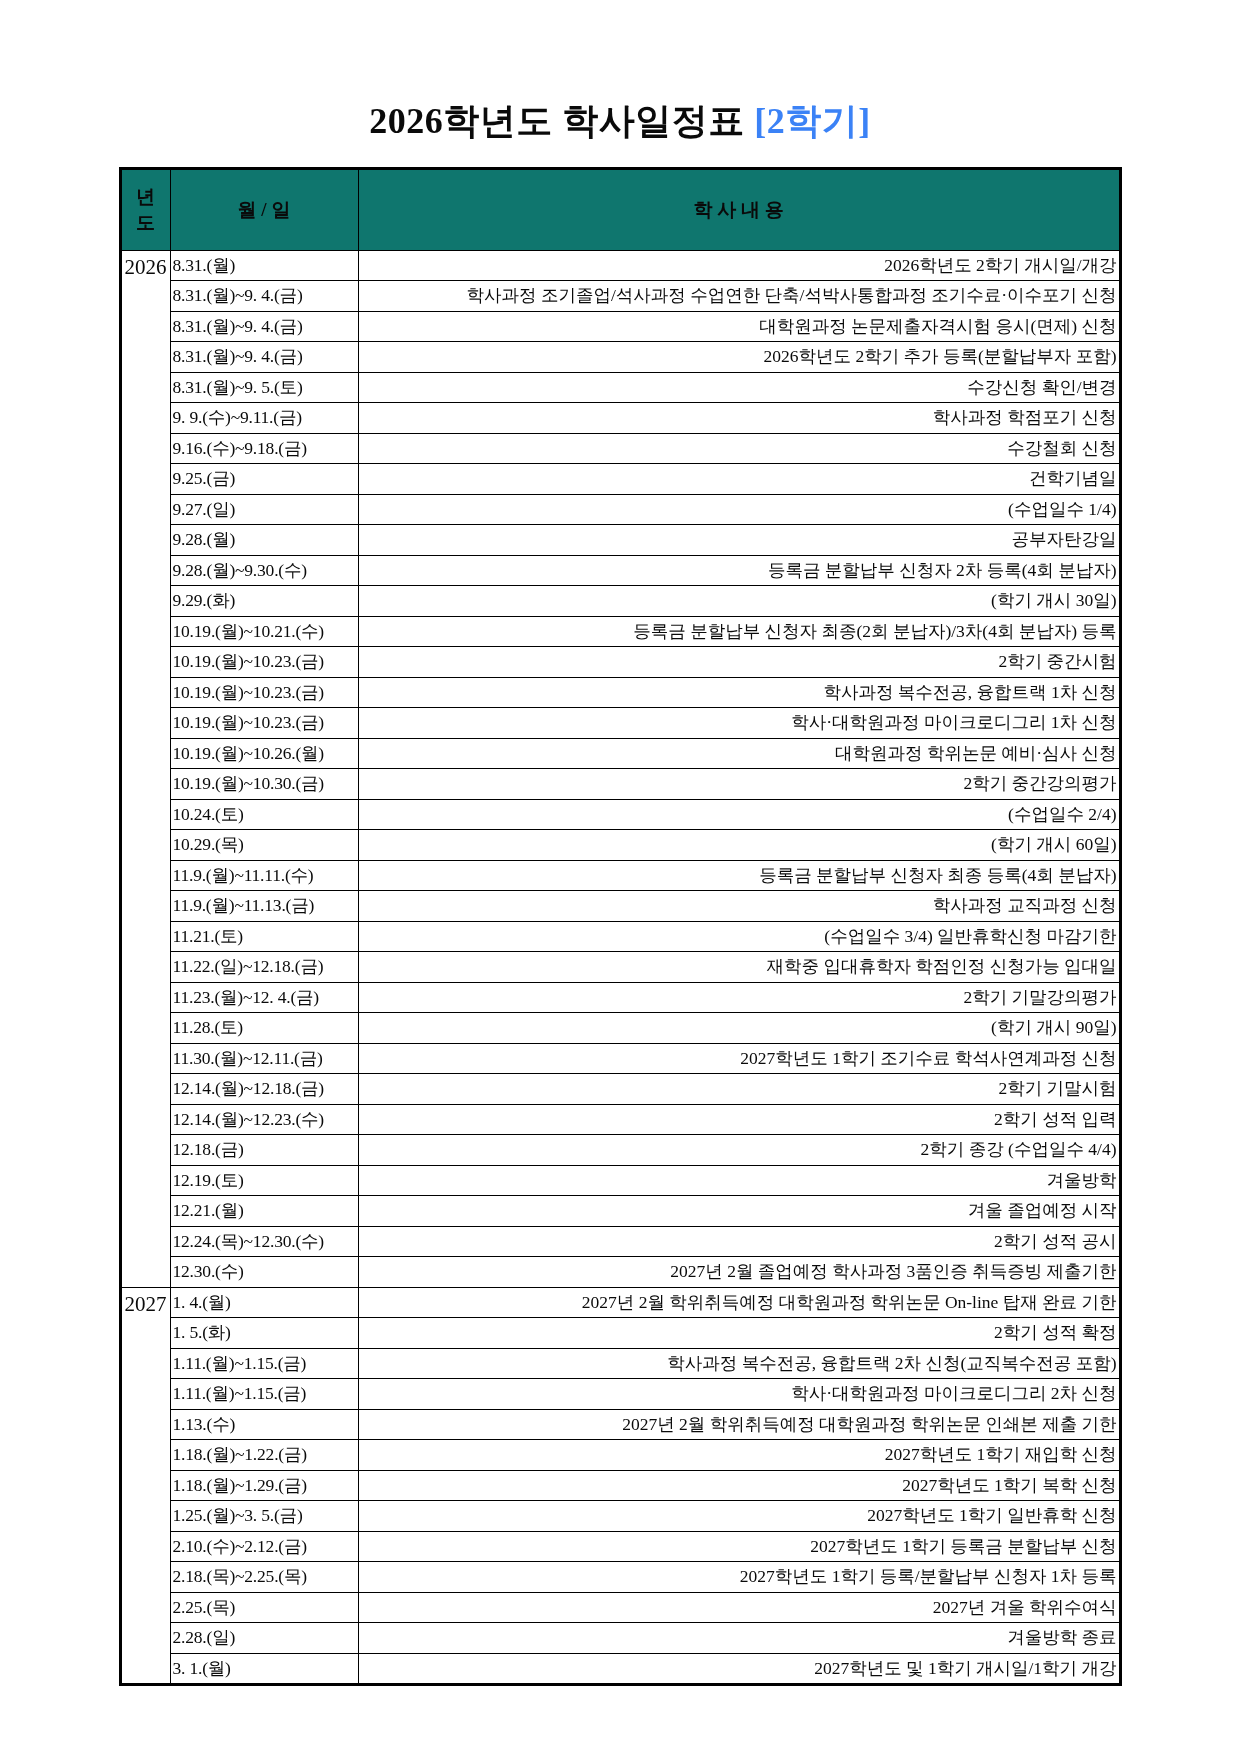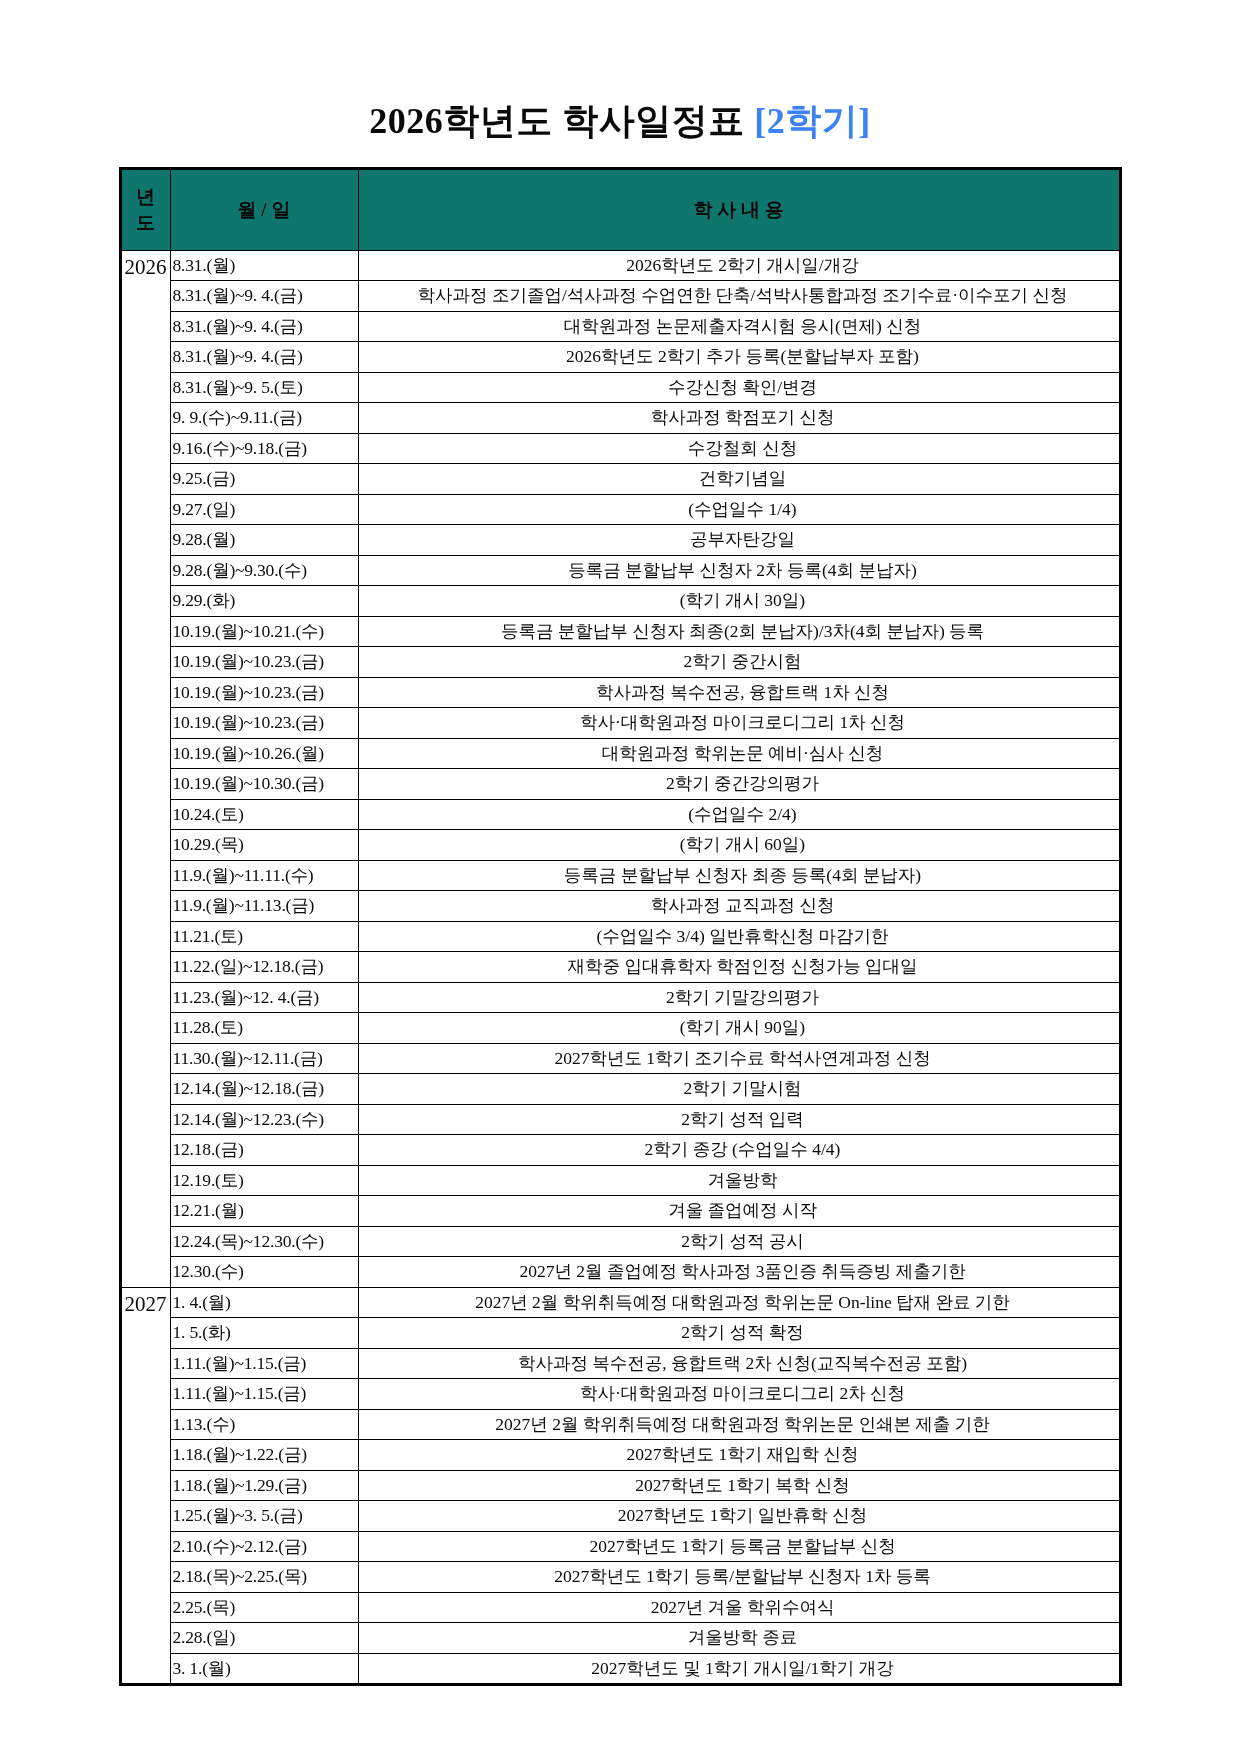--- a/index.html
+++ b/index.html
@@ -63,21 +63,21 @@
     vertical-align: top;
     padding-top: 5px;
     font-size: 21px;
   }
   td.date-cell {
     text-align: left;
     white-space: nowrap;
     letter-spacing: -0.2px;
   }
   td.content-cell {
-    text-align: center;
+    text-align: right;
     padding-left: 10px;
     white-space: nowrap;
   }
 </style>
 </head>
 <body>
 
 <div class="page">
 
   <h1 class="doc-title"><span>2026학년도 학사일정표</span><span> </span><span class="semester" style="color: #3b82f6;">[2학기]</span></h1>

